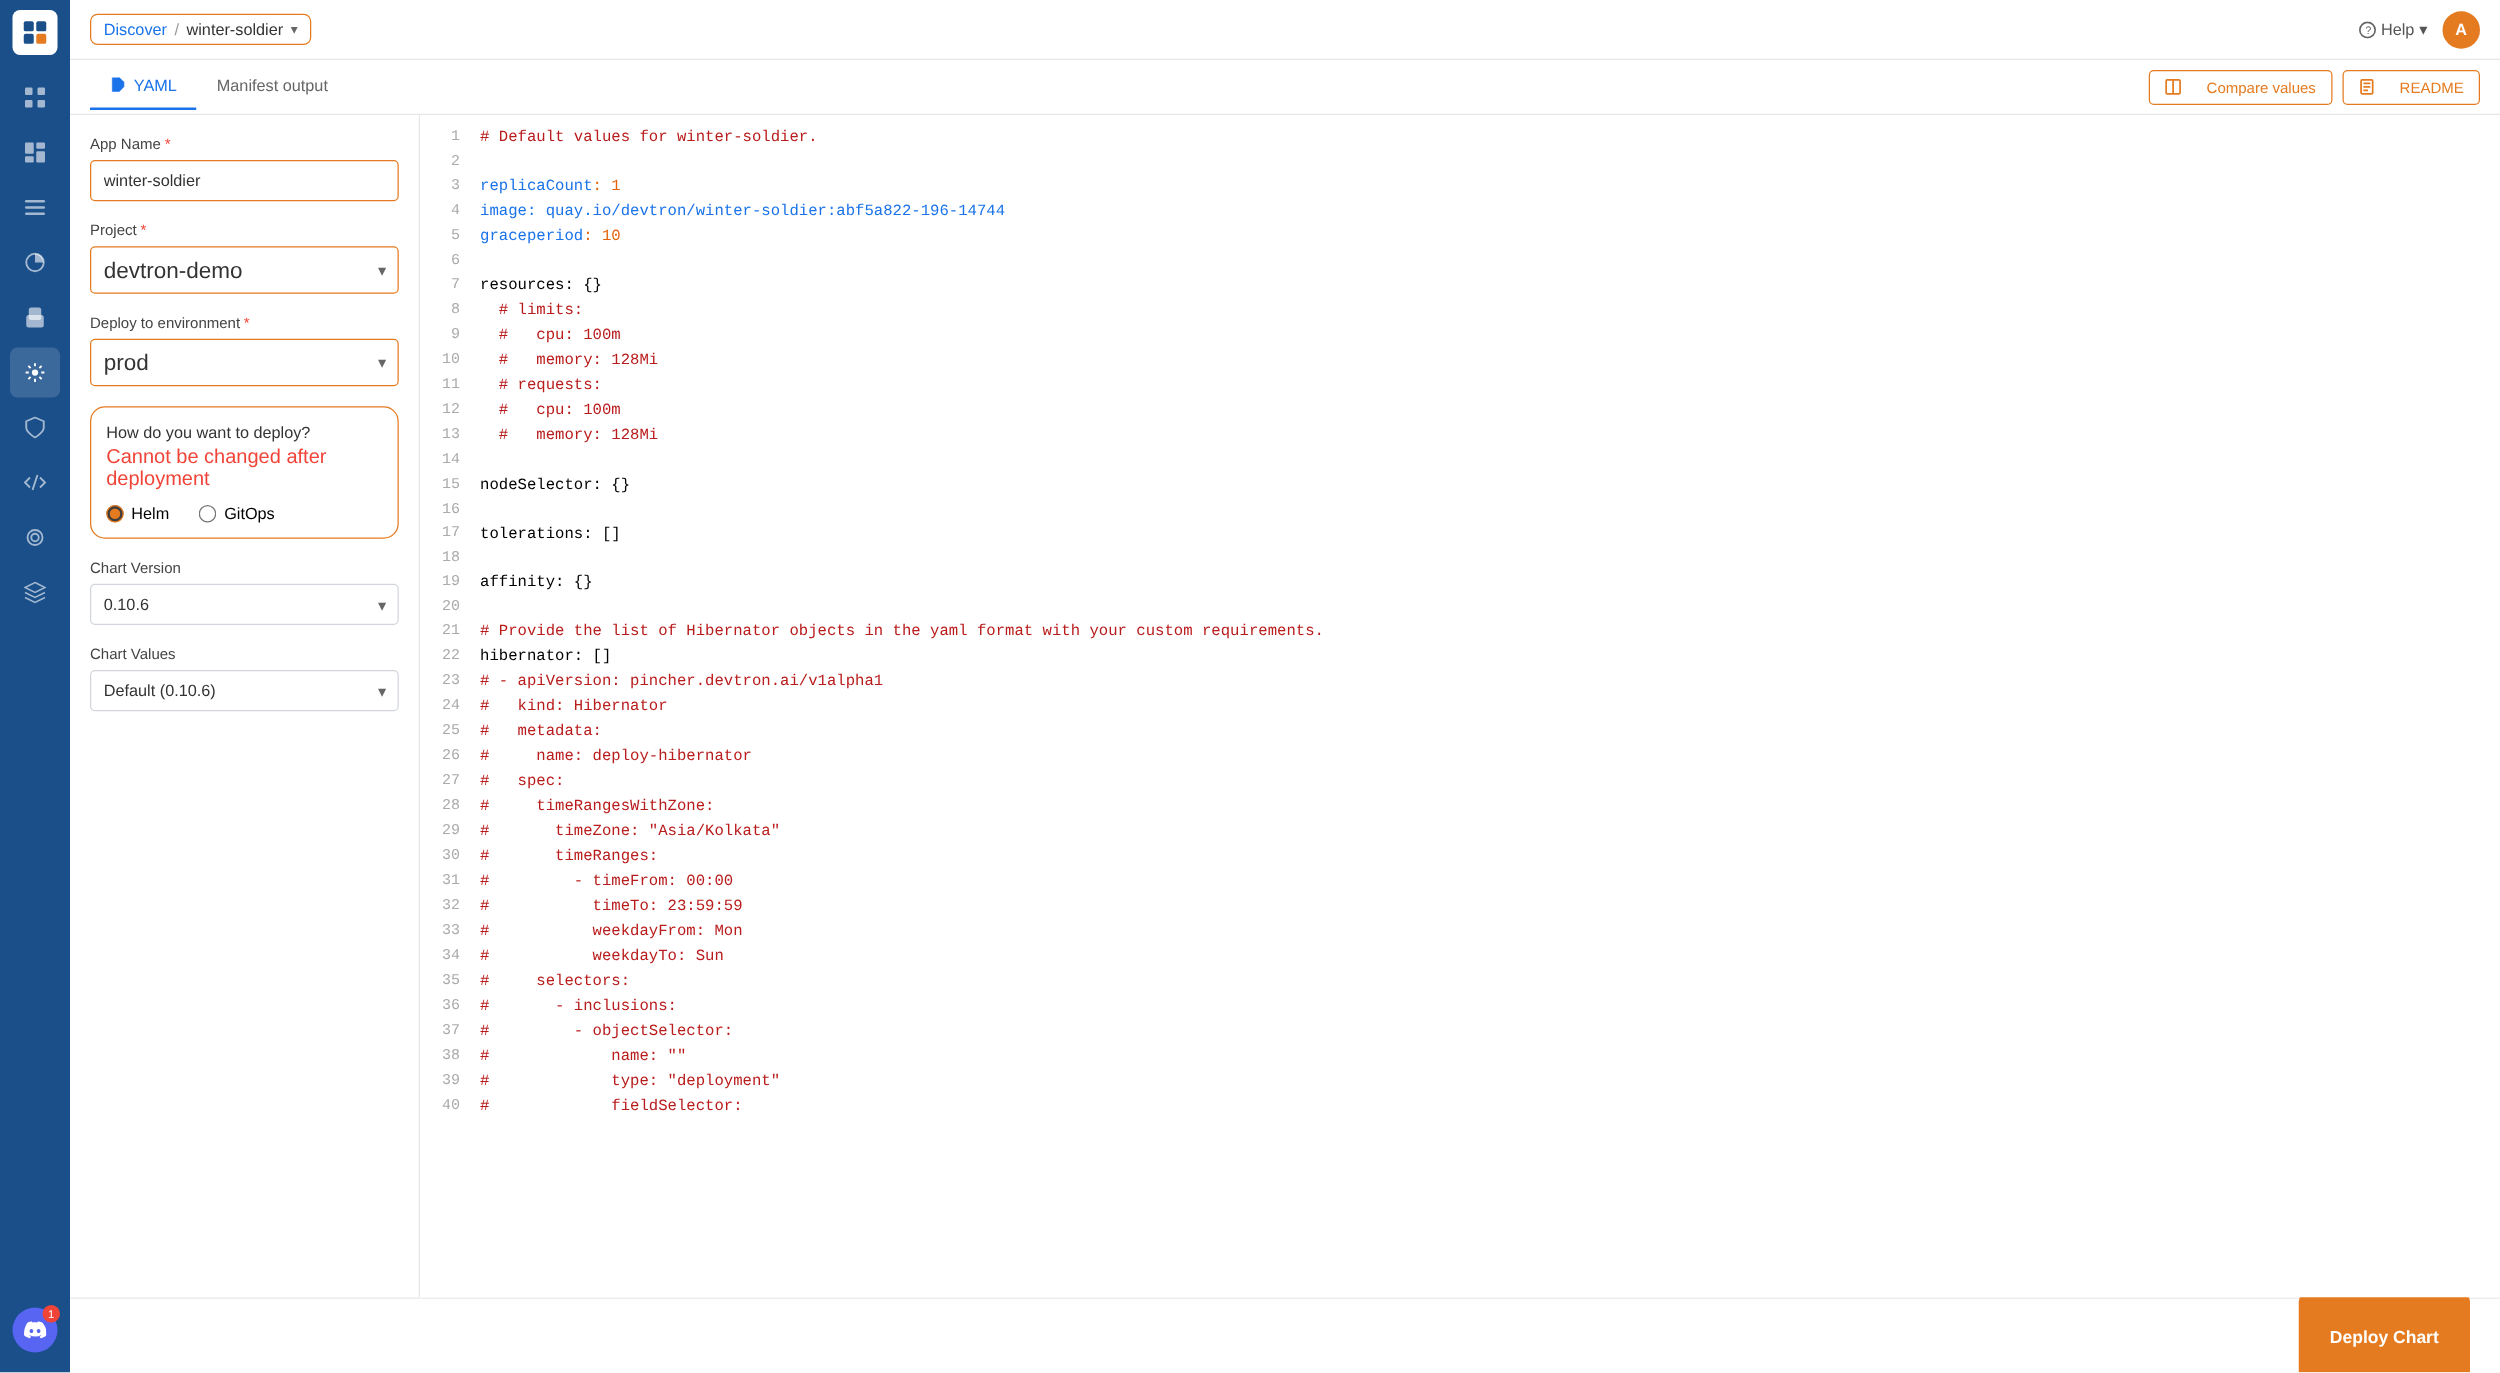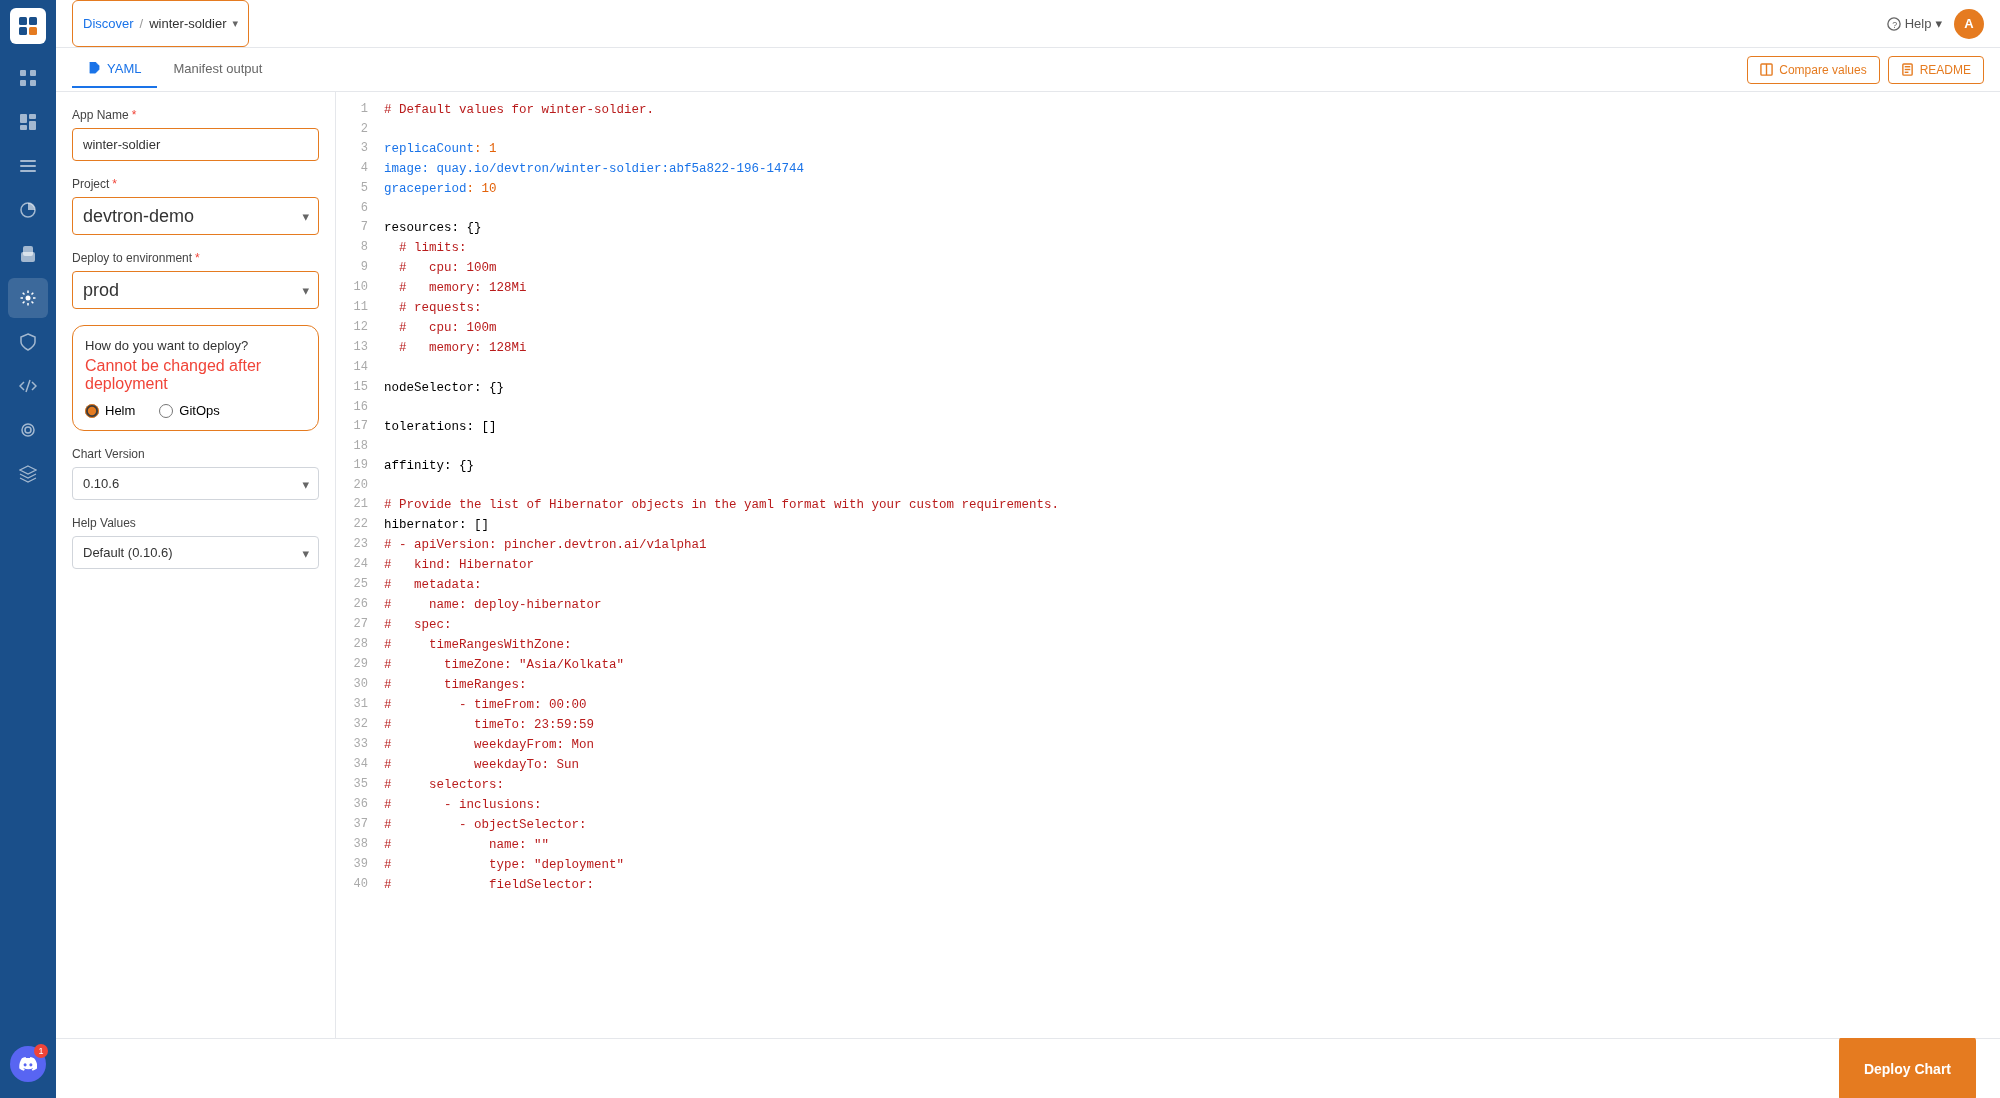--- a/index.html
+++ b/index.html
@@ -68,20 +68,21 @@
       flex: 1;
       display: flex;
       flex-direction: column;
       overflow: hidden;
       background: #fff;
     }
 
     
     .topbar {
       display: flex;
+      align-items: center;
       padding: 0 16px;
       height: 48px;
       background: #fff;
       border-bottom: 1px solid #e5e7eb;
       flex-shrink: 0;
     }
     .breadcrumb-container {
       border: 1.5px solid #e57b20;
       border-radius: 6px;
       padding: 4px 10px;
@@ -149,21 +150,21 @@
     .tab.active {
       color: #1a73e8;
       border-bottom-color: #1a73e8;
       font-weight: 500;
     }
     .tabs-right {
       display: flex;
       gap: 8px;
     }
     .action-btn {
-      display: flex; align-items: center; gap: 6px;
+      display: flex; align-items: center; gap: 20px;
       padding: 6px 12px;
       border: 1.5px solid #e57b20;
       border-radius: 4px;
       background: #fff;
       color: #e57b20;
       cursor: pointer;
       font-size: 12px;
       font-weight: 500;
     }
 
@@ -544,21 +545,21 @@
         <div class="field-group">
           <div class="field-label">Chart Version</div>
           <div class="plain-select-wrapper">
             <select class="plain-select">
               <option>0.10.6</option>
             </select>
           </div>
         </div>
 
         <div class="field-group">
-          <div class="field-label">Help Values</div>
+          <div class="field-label">Chart Values</div>
           <div class="plain-select-wrapper">
             <select class="plain-select">
               <option>Default (0.10.6)</option>
             </select>
           </div>
         </div>
       </div>
 
       <div class="right-panel">
         <div class="code-editor" id="code-editor">

